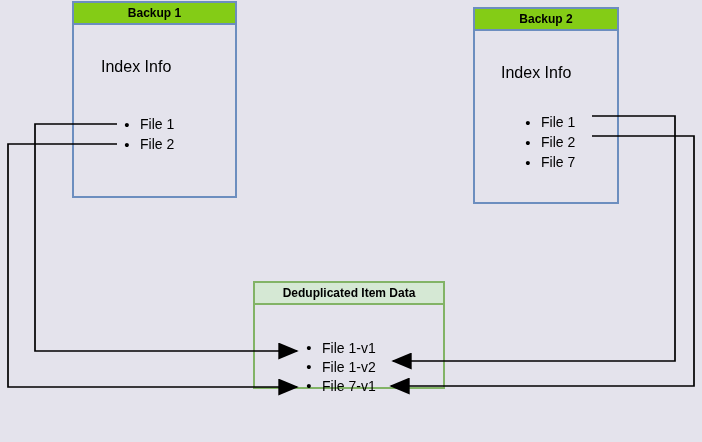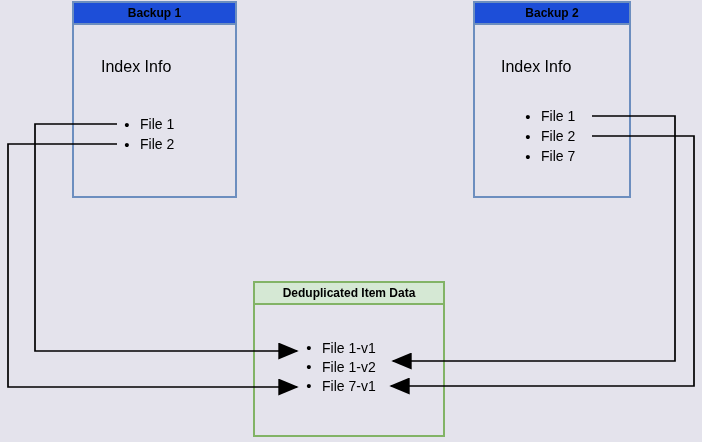--- a/index.html
+++ b/index.html
@@ -11,21 +11,21 @@
   }
   .box {
     position:absolute; border:2px solid; background:transparent;
   }
   .box.blue  { border-color:#6c8ebf; }
   .box.green { border-color:#82b366; }
   .hdr {
     height:22px; line-height:20px; text-align:center;
     font-weight:bold; font-size:12px; border-bottom:2px solid;
   }
-  .blue  .hdr { background:#1d4ed8; border-bottom-color:#6c8ebf; }
+  .blue  .hdr { background:#84cc16; border-bottom-color:#6c8ebf; }
   .green .hdr { background:#d5e8d4; border-bottom-color:#82b366; }
   .subtitle {
     position:absolute; font-size:16px; line-height:20px; white-space:nowrap;
   }
   .list { position:absolute; list-style:none; }
   .list li {
     display:flex; align-items:center; font-size:14px; white-space:nowrap;
   }
   .row20 li { height:20px; }
   .row19 li { height:19px; }
@@ -52,40 +52,40 @@
         <span class="dot"></span>
         <span>File 1</span>
       </li>
       <li>
         <span class="dot"></span>
         <span>File 2</span>
       </li>
     </ul>
   </div>
 
-  <div class="box blue" style="left:473px; top:1px; width:158px; height:197px;">
+  <div class="box blue" style="left:473px; top:7px; width:146px; height:197px;">
     <div class="hdr">Backup 2</div>
     <div class="subtitle" style="left:26px; top:54px;">Index Info</div>
     <ul class="list row20" style="left:46px; top:103px;">
       <li>
         <span class="dot"></span>
         <span>File 1</span>
       </li>
       <li>
         <span class="dot"></span>
         <span>File 2</span>
       </li>
       <li>
         <span class="dot"></span>
         <span>File 7</span>
       </li>
     </ul>
   </div>
 
-  <div class="box green" style="left:253px; top:281px; width:192px; height:156px;">
+  <div class="box green" style="left:253px; top:281px; width:192px; height:108px;">
     <div class="hdr">Deduplicated Item Data</div>
     <ul class="list row19" style="left:47px; top:55px;">
       <li>
         <span class="dot"></span>
         <span>File 1-v1</span>
       </li>
       <li>
         <span class="dot"></span>
         <span>File 1-v2</span>
       </li>

